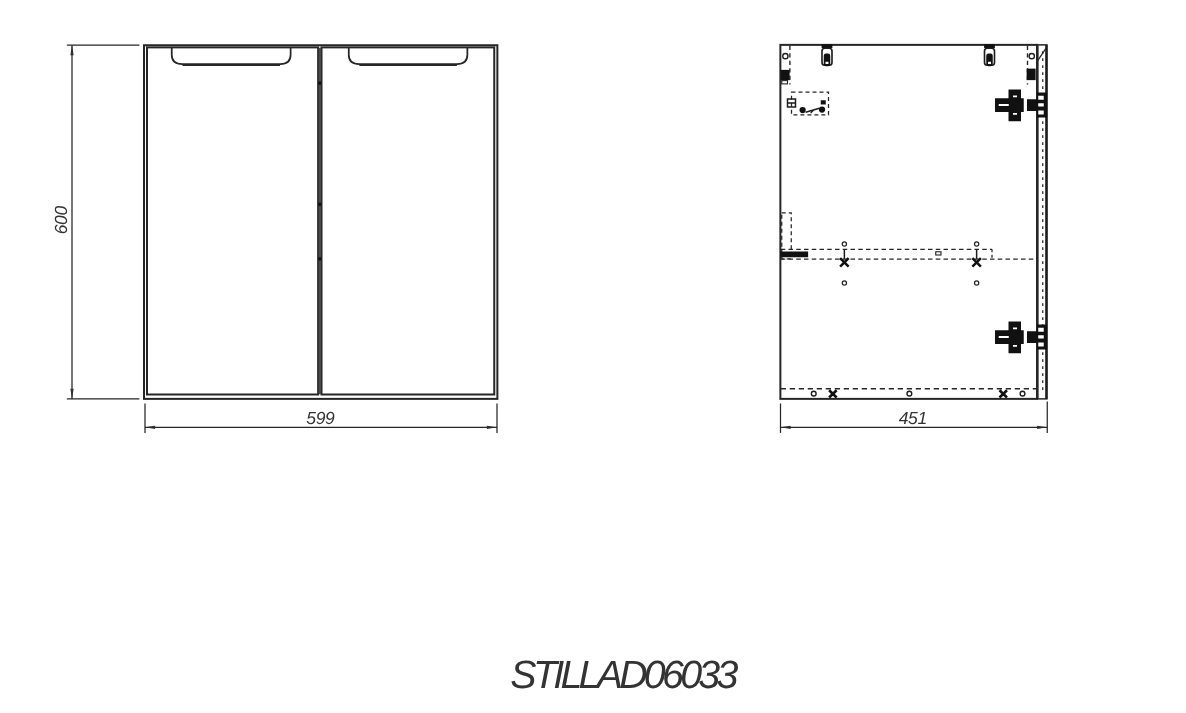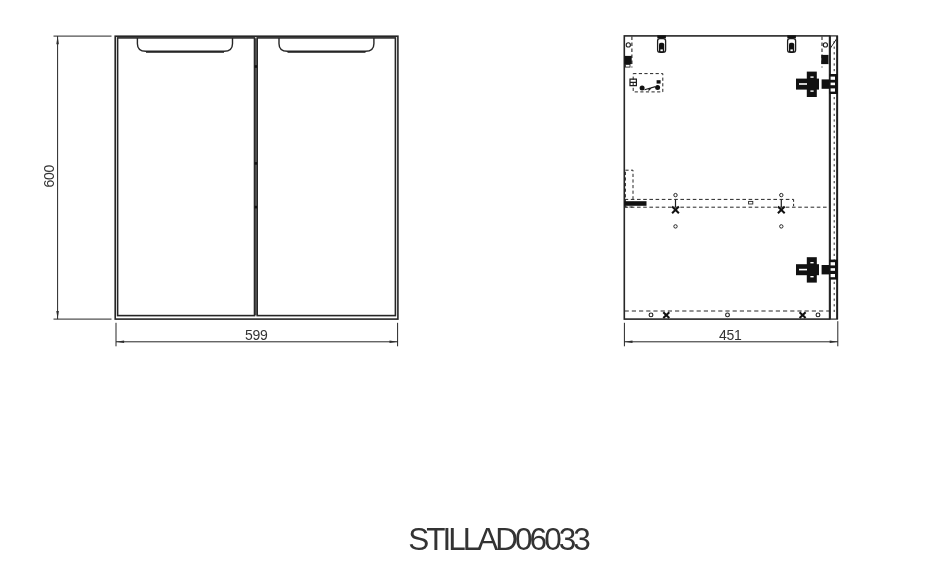--- a/index.html
+++ b/index.html
@@ -1,17 +1,17 @@
 <!DOCTYPE html>
 <html><head>
 <meta charset="utf-8">
 <style>
   html,body{margin:0;padding:0;background:#ffffff;}
   .page{width:949px;height:570px;position:relative;background:#fff;overflow:hidden;
-        font-family:"Liberation Sans", sans-serif;}
+        font-family:"Liberation Sans", sans-serif;font-style:italic;}
   svg{position:absolute;left:0;top:0;}
   text{fill:#333333;}
 </style>
 </head>
 <body>
 <div class="page">
 <svg width="949" height="570" viewBox="0 0 949 570" xmlns="http://www.w3.org/2000/svg">
 
   <rect x="115.2" y="36.2" width="282.7" height="282.9" fill="none" stroke="#262626" stroke-width="1.6"></rect>
 

